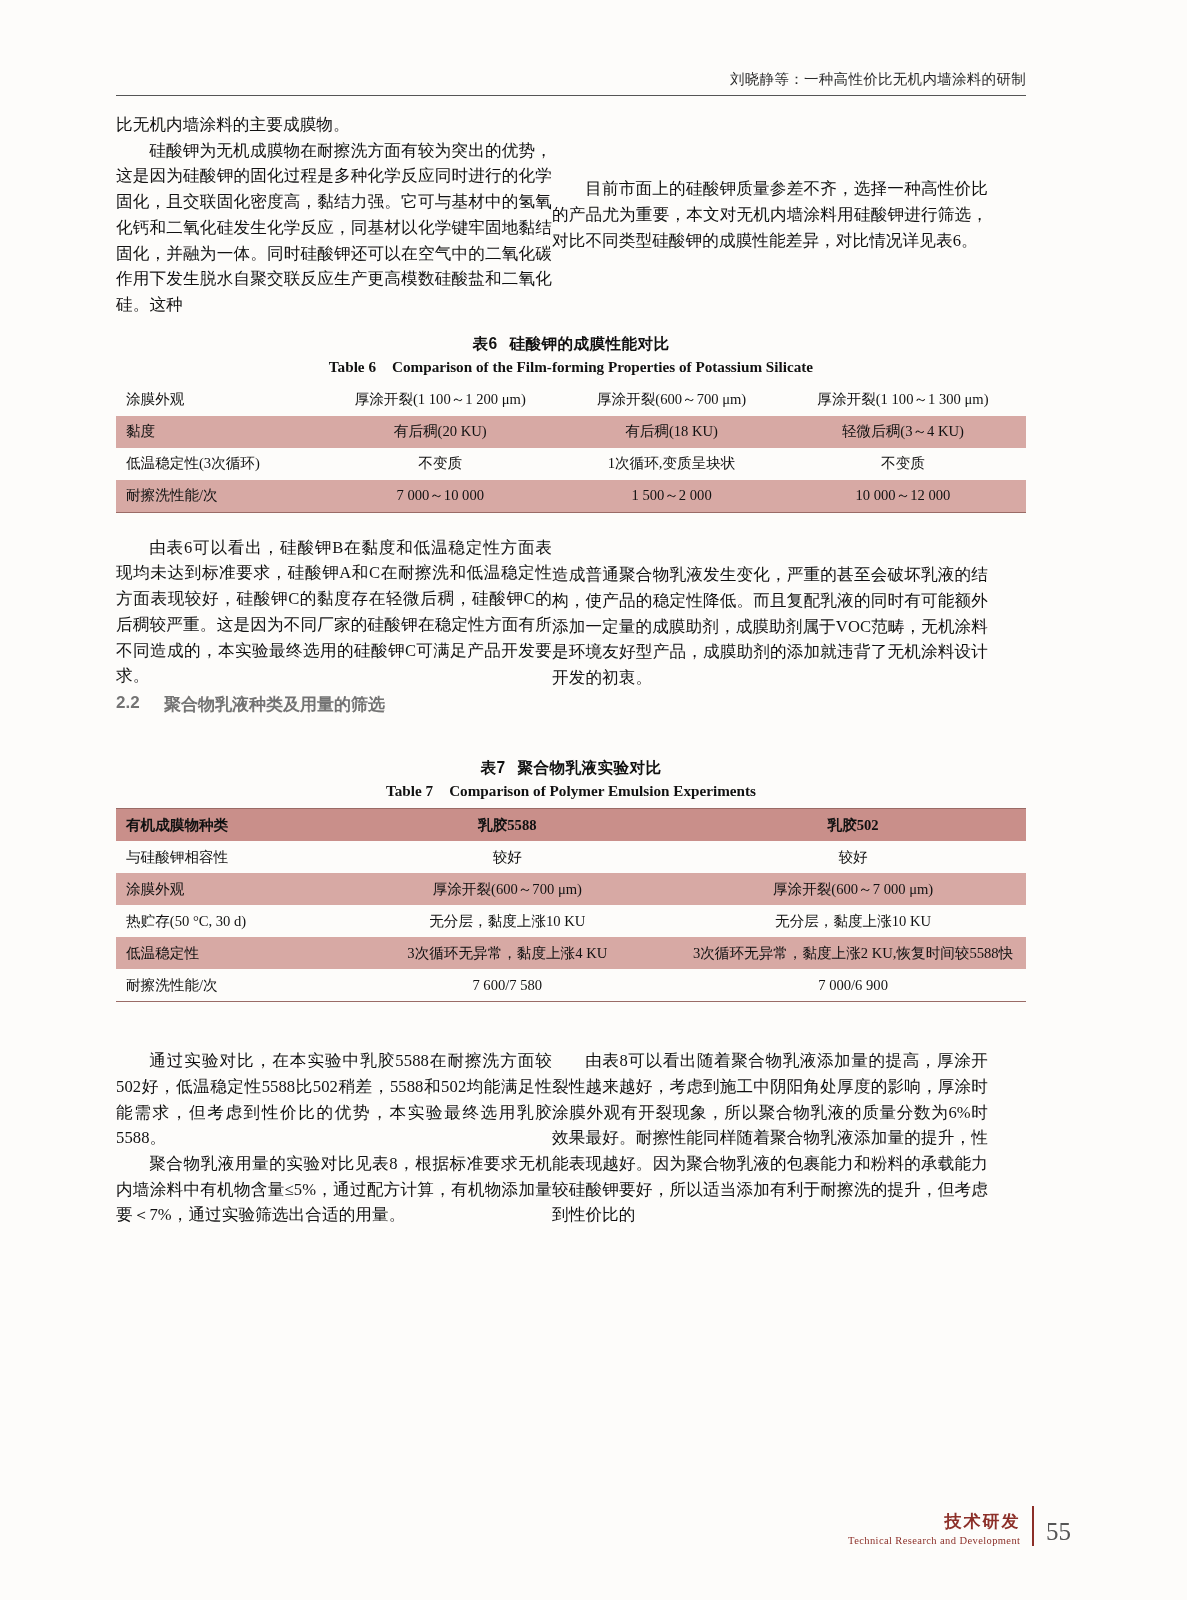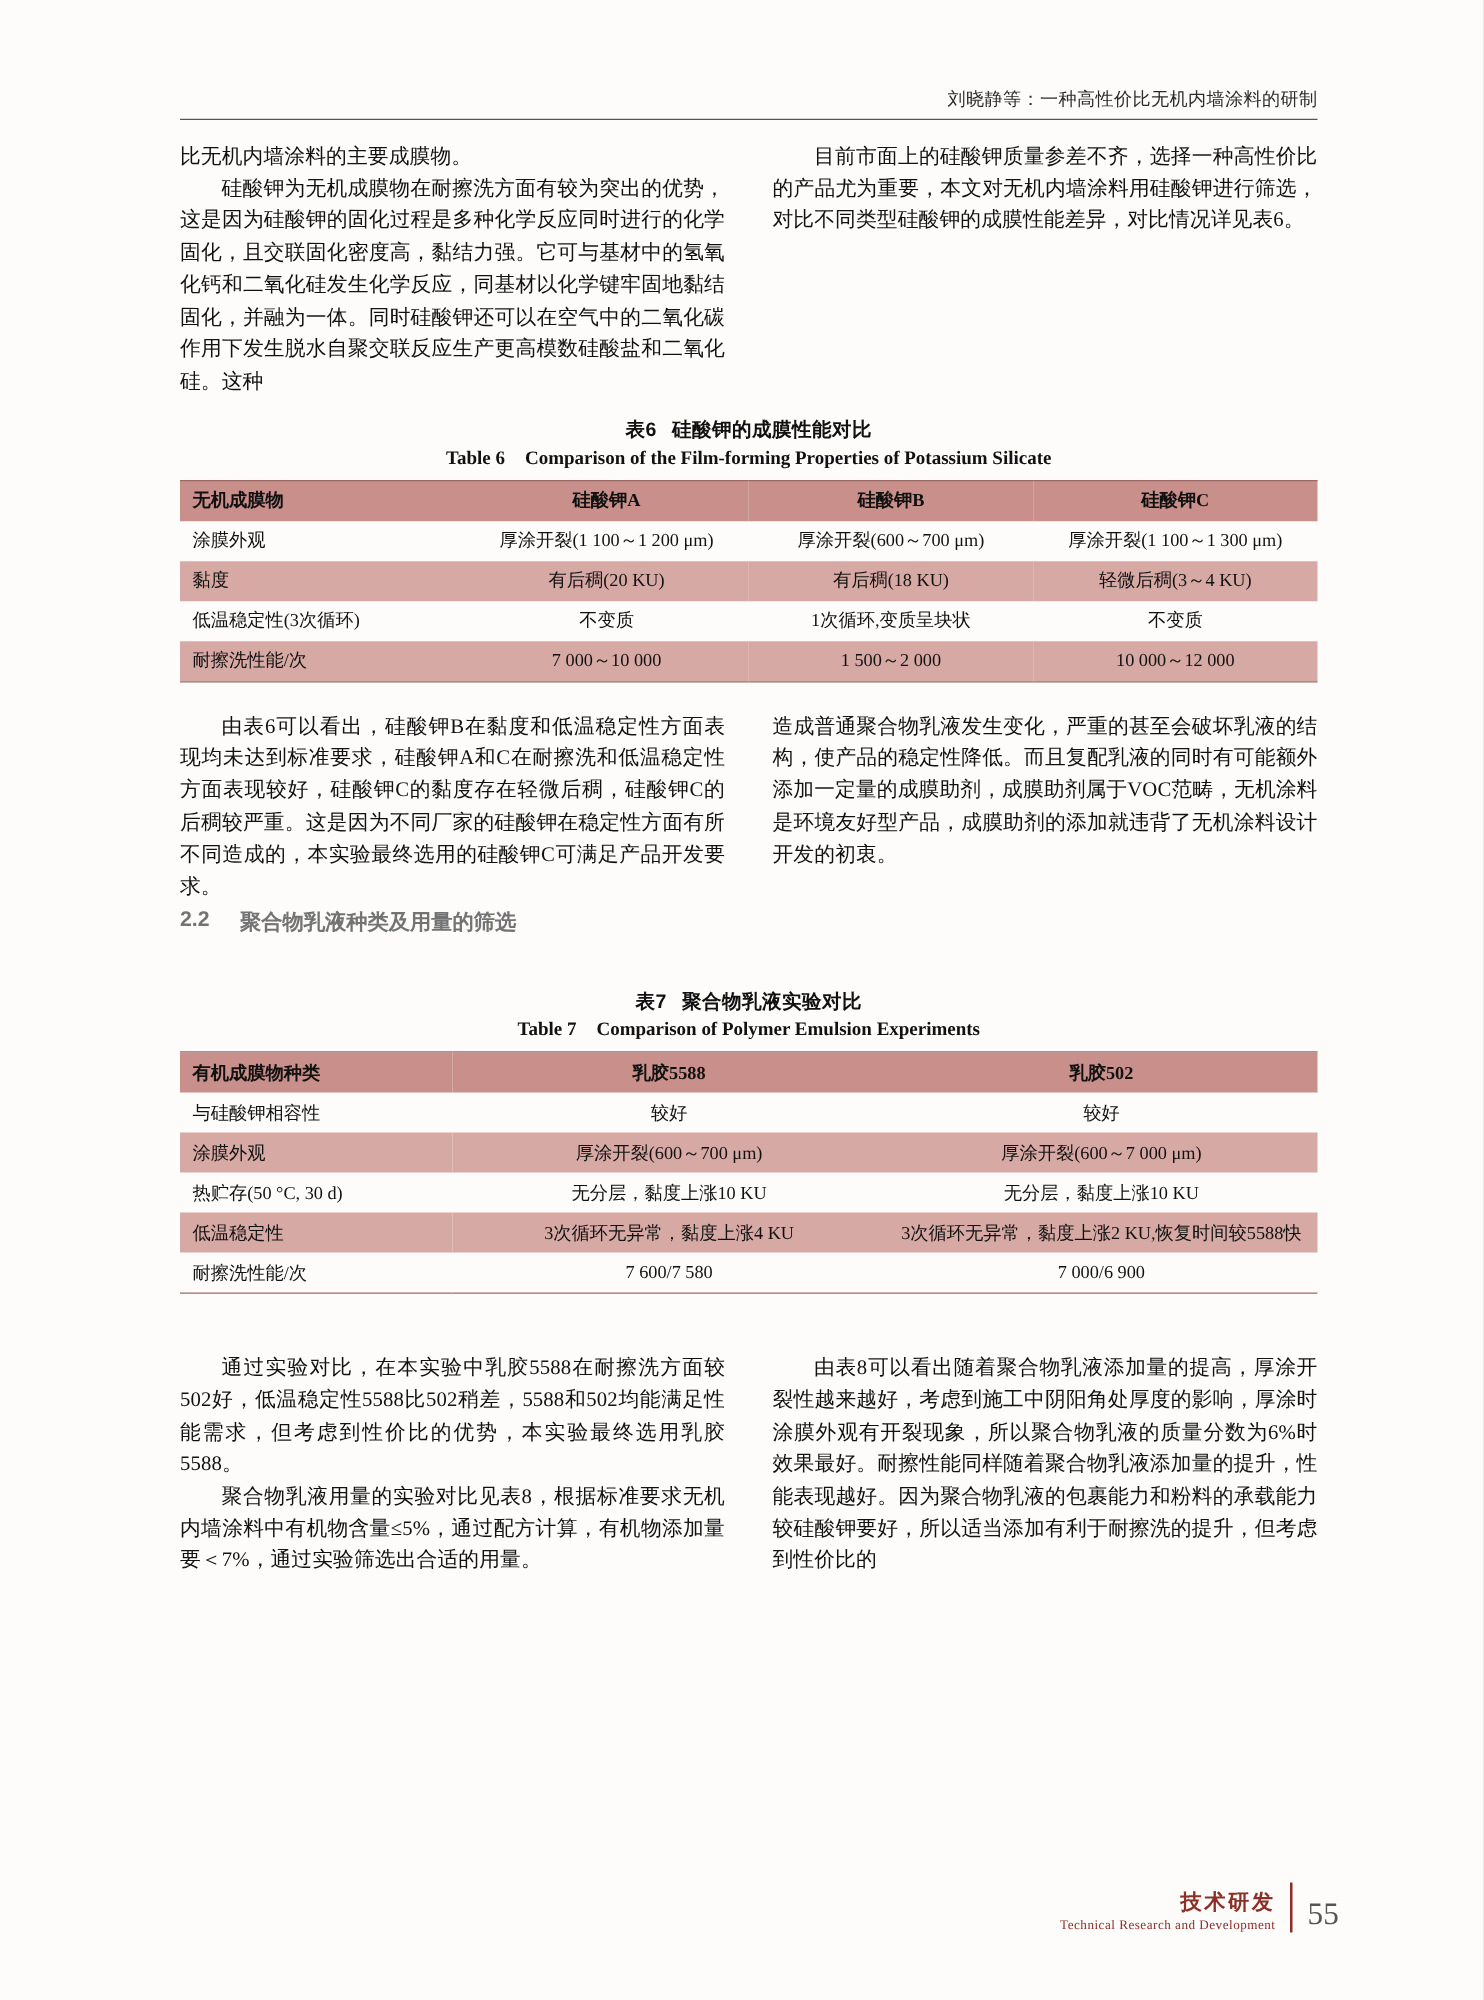--- a/index.html
+++ b/index.html
@@ -13,42 +13,41 @@
     height: 1600px;
     margin: 0 auto;
     background: #fdfcfa;
     box-sizing: border-box;
     font-family: "Liberation Serif", "DejaVu Serif", serif;
     color: #111;
     overflow: hidden;
   }
   .page-inner {
     position: absolute;
-    left: 144px;
+    left: 116px;
     top: 70px;
     width: 910px;
   }
   
   .runhead {
     text-align: right;
     font-size: 14.5px;
     color: #2b2b2b;
     padding-bottom: 6px;
     letter-spacing: 0.3px;
   }
   .runhead-rule {
     border-bottom: 1.1px solid #555;
     width: 100%;
     margin-bottom: 16px;
   }
   
   .cols {
     display: flex;
-    gap: 38px;
-    align-items: flex-start;
+    align-items: center;
   }
   .col {
     width: 436px;
   }
   p.body {
     margin: 0 0 0 0;
     font-size: 16.6px;
     line-height: 1.55;
     text-align: justify;
     text-justify: inter-ideograph;
@@ -169,26 +168,20 @@
 
     <div class="table-block">
       <div class="tbl-title-cn">
         <span class="tnum">表6</span><span>硅酸钾的成膜性能对比</span>
       </div>
       <div class="tbl-title-en">
         <span class="tnum">Table 6</span><span>Comparison of the Film-forming Properties of Potassium Silicate</span>
       </div>
       <table class="data">
         <tbody>
-          <tr class="hdr">
-            <td class="lbl tbl-rule-top" style="width:25%">无机成膜物</td>
-            <td class="val tbl-rule-top" style="width:25%">硅酸钾A</td>
-            <td class="val tbl-rule-top" style="width:25%">硅酸钾B</td>
-            <td class="val tbl-rule-top" style="width:25%">硅酸钾C</td>
-          </tr>
           <tr class="plain">
             <td class="lbl">涂膜外观</td>
             <td class="val">厚涂开裂(1 100～1 200 μm)</td>
             <td class="val">厚涂开裂(600～700 μm)</td>
             <td class="val">厚涂开裂(1 100～1 300 μm)</td>
           </tr>
           <tr class="shade">
             <td class="lbl">黏度</td>
             <td class="val">有后稠(20 KU)</td>
             <td class="val">有后稠(18 KU)</td>

